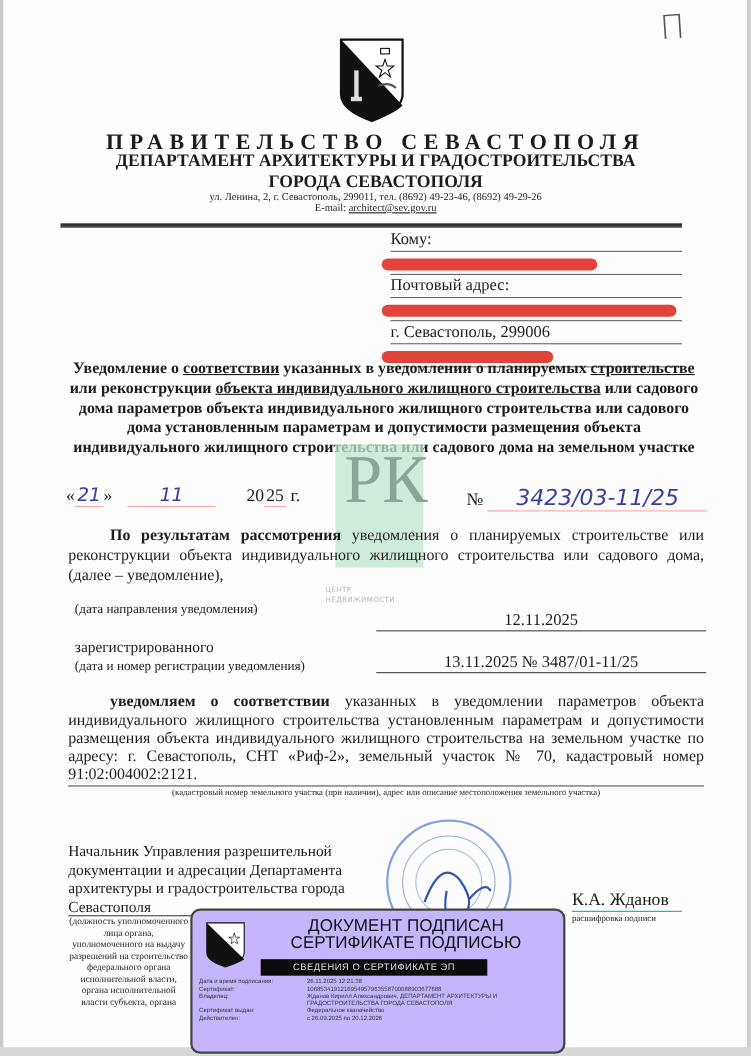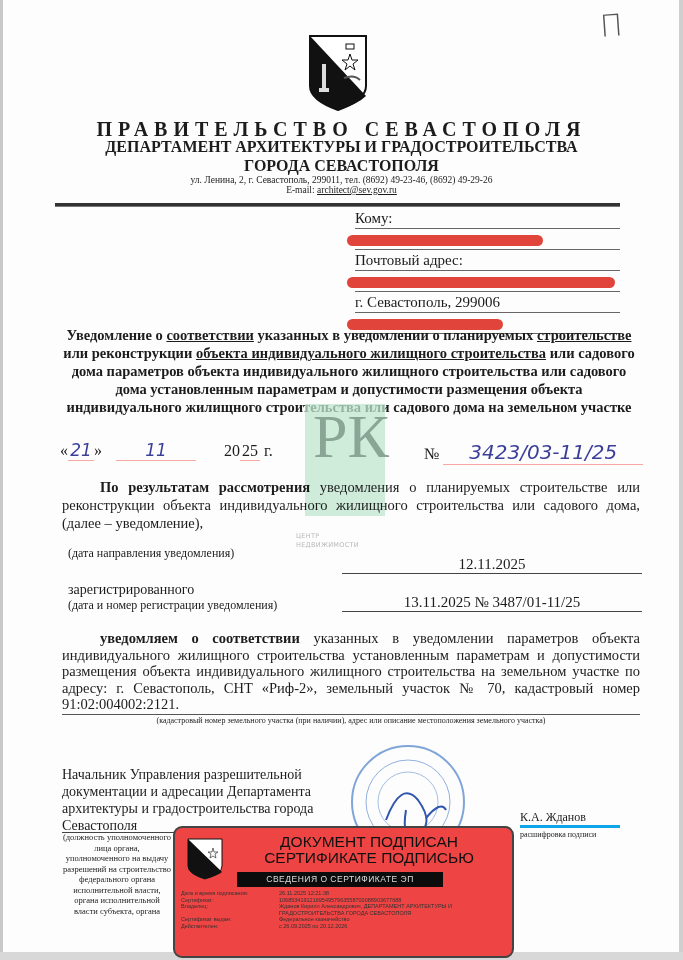--- a/index.html
+++ b/index.html
@@ -42,24 +42,24 @@
   .field-sub { font-size:12px; line-height:14px; }
   .field-val { border-bottom:1px solid #444; text-align:center; font-size:15px; width:300px; }
 
   .para2 { left:62px; top:630px; width:578px; font-size:14.5px; line-height:16.5px; text-align:justify; }
   .para2-rule { left:62px; top:714px; width:578px; height:1px; background:#555; }
   .para2-caption { left:62px; top:716px; width:578px; text-align:center; font-size:8px; }
 
   .sign-block { left:62px; top:766px; width:300px; font-size:14px; line-height:17px; }
   .sign-caption { left:62px; top:832px; width:110px; text-align:center; font-size:8.5px; line-height:10.5px; }
   .stamp { left:346px; top:740px; width:125px; height:120px; }
-  .signer-name { left:520px; top:810px; font-size:12px; border-bottom:3px solid #0ea5e9; width:100px; }
+  .signer-name { left:520px; top:810px; font-size:16px; border-bottom:1px solid #0ea5e9; width:100px; }
   .signer-caption { left:520px; top:830px; font-size:8px; }
 
-  .esig { left:173px; top:826px; width:337px; height:128px; background:#ef4444; border:2px solid #444; border-radius:9px; font-family:"Liberation Sans", sans-serif; }
+  .esig { left:173px; top:826px; width:337px; height:128px; background:#c4b5fd; border:2px solid #444; border-radius:9px; font-family:"Liberation Sans", sans-serif; }
   .esig-emblem { position:absolute; left:12px; top:10px; width:36px; height:42px; }
   .esig-title { position:absolute; left:60px; top:6px; width:268px; text-align:center; font-size:15.5px; line-height:16px; color:#111; }
   .esig-bar { position:absolute; left:62px; top:44px; width:206px; height:15px; background:#0c0c0c; color:#ddd; font-size:8.5px; text-align:center; line-height:15px; letter-spacing:.5px; }
   .esig-rows { position:absolute; left:6px; top:62px; width:326px; font-size:5.5px; line-height:6.6px; color:#333; }
   .esig-row { display:flex; }
   .esig-row .k { width:98px; flex:none; }
   .esig-row .v { flex:1; }
 </style>
 </head>
 <body>

